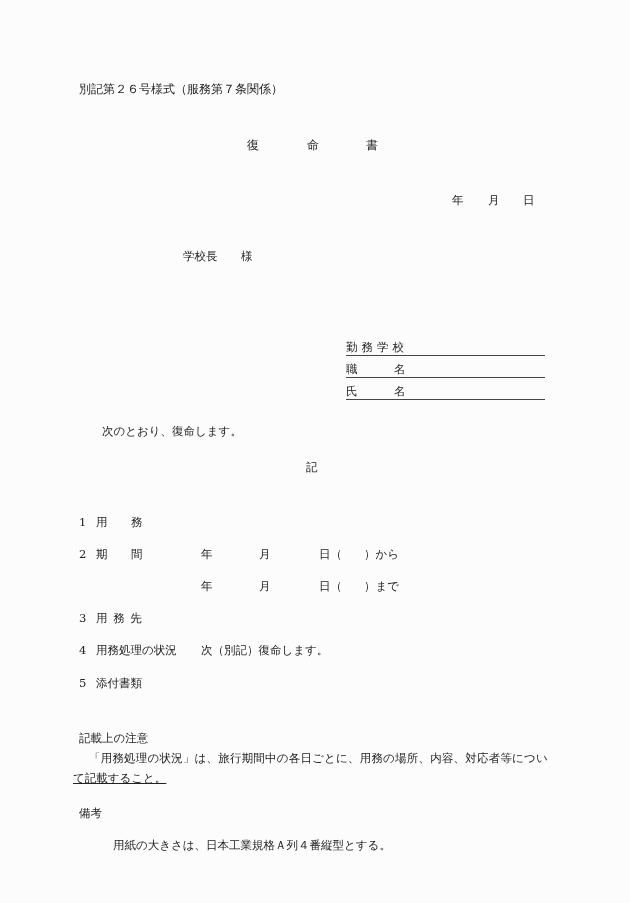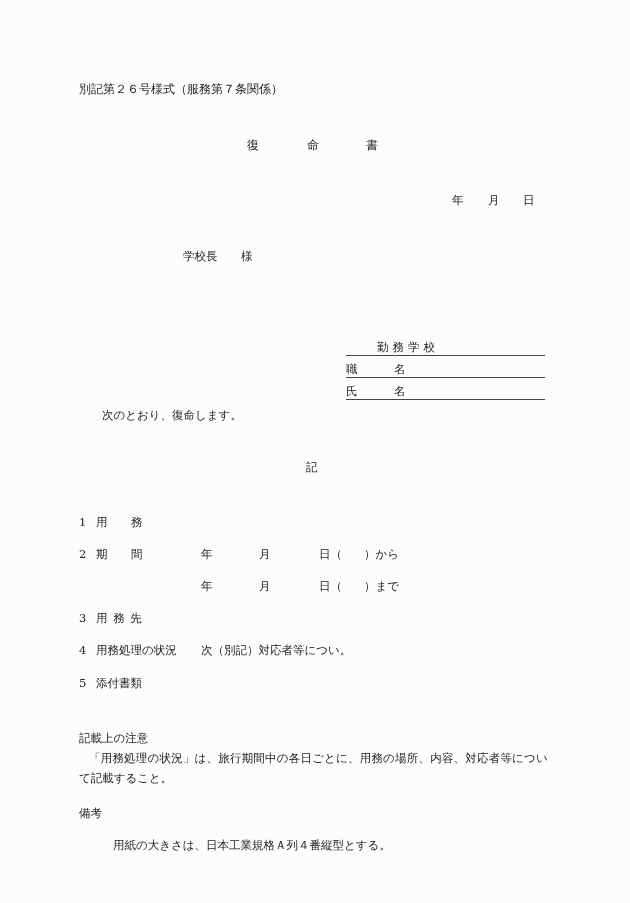--- a/index.html
+++ b/index.html
@@ -23,21 +23,21 @@
       position: absolute;
       left: 346px;
       width: 199px;
       height: 17px;
       border-bottom: 1px solid #444;
       font-size: 11.5px;
       line-height: 14px;
     }
     .sig-line .lbl { position: absolute; left: 0; top: 2px; }
     .sig-line .lbl2 { position: absolute; left: 48px; top: 2px; }
-    .sig-line .spaced { letter-spacing: 4px; margin-left: 31px; }
+    .sig-line .spaced { letter-spacing: 4px; }
   </style>
 </head>
 <body>
 
 <div>
 
   <div class="abs small" style="left:79px; top:81px;">別記第２６号様式（服務第７条関係）</div>
 
   <div>
     <span class="abs title-char" style="left:247px; top:137px;">復</span>
@@ -63,21 +63,21 @@
     <div class="sig-line" style="top:360px;">
       <span class="lbl">職</span>
       <span class="lbl2">名</span>
     </div>
     <div class="sig-line" style="top:382px;">
       <span class="lbl">氏</span>
       <span class="lbl2">名</span>
     </div>
   </div>
 
-  <div class="abs norm" style="left:102px; top:408px;">次のとおり、復命します。</div>
+  <div class="abs norm" style="left:102px; top:424px;">次のとおり、復命します。</div>
 
   <div class="abs norm" style="left:306px; top:460px;">記</div>
 
   <div>
     <span class="abs norm" style="left:79px; top:515px;">1</span>
     <span class="abs norm" style="left:96px; top:515px;">用</span>
     <span class="abs norm" style="left:131px; top:515px;">務</span>
   </div>
 
   <div>
@@ -97,32 +97,32 @@
   </div>
 
   <div>
     <span class="abs norm" style="left:79px; top:611px;">3</span>
     <span class="abs norm" style="left:96px; top:611px; letter-spacing:1px;">用 務 先</span>
   </div>
 
   <div>
     <span class="abs norm" style="left:79px; top:643px;">4</span>
     <span class="abs norm" style="left:96px; top:643px;">用務処理の状況</span>
-    <span class="abs norm" style="left:201px; top:643px;">次（別記）対応者等につい。</span>
+    <span class="abs norm" style="left:201px; top:643px;">次（別記）復命します。</span>
   </div>
 
   <div>
     <span class="abs norm" style="left:79px; top:676px;">5</span>
     <span class="abs norm" style="left:96px; top:676px;font-family:Liberation Serif, serif;">添付書類</span>
   </div>
 
   <div>
     <div class="abs norm" style="left:79px; top:731px;">記載上の注意</div>
     <div class="abs norm" style="left:89px; top:751px; letter-spacing:0.2px;">「用務処理の状況」は、旅行期間中の各日ごとに、用務の場所、内容、対応者等につい</div>
-    <div class="abs norm" style="left:79px; top:771px;">て記載すること。</div>
+    <div class="abs norm" style="left:73px; top:771px;text-decoration:underline;">て記載すること。</div>
   </div>
 
   <div>
     <span class="abs norm" style="left:79px; top:806px;">備考</span>
     <span class="abs norm" style="left:113px; top:838px;">用紙の大きさは、日本工業規格Ａ列４番縦型とする。</span>
   </div>
 
 </div>
 
 </body></html>

